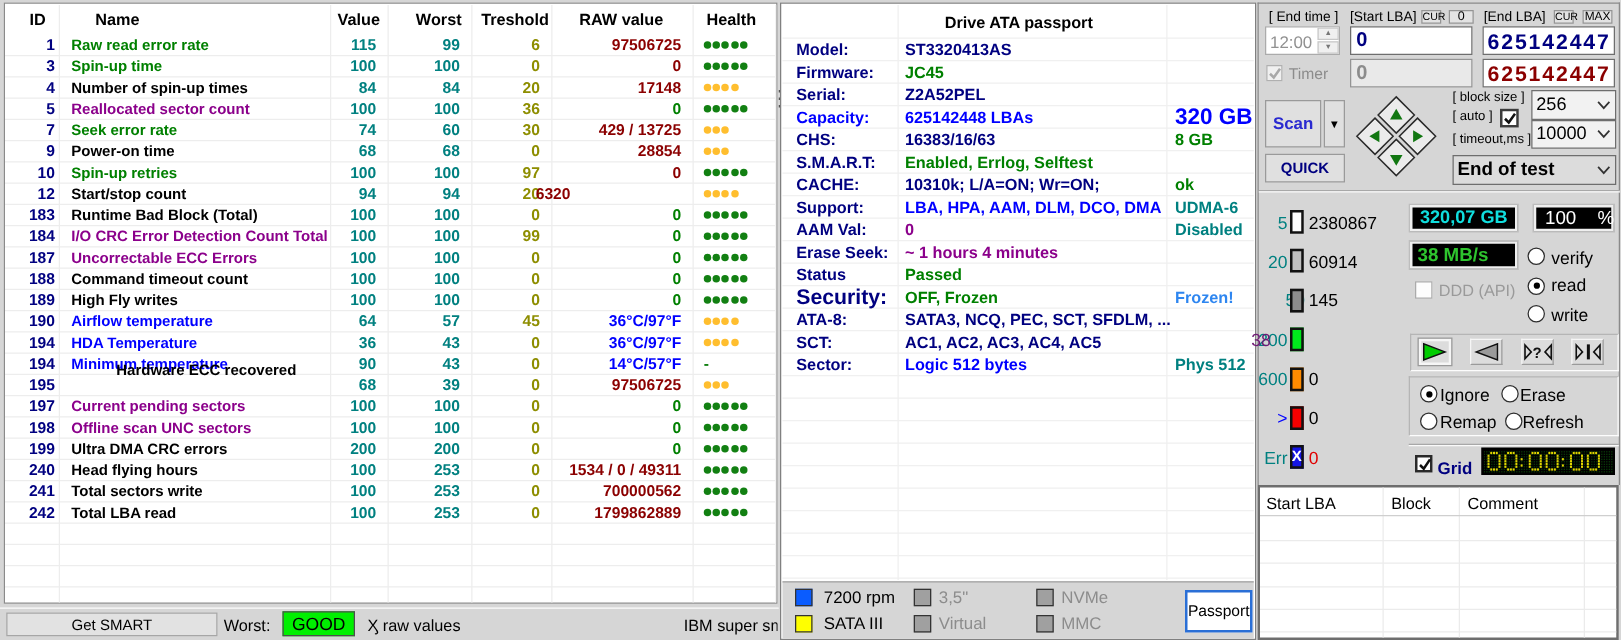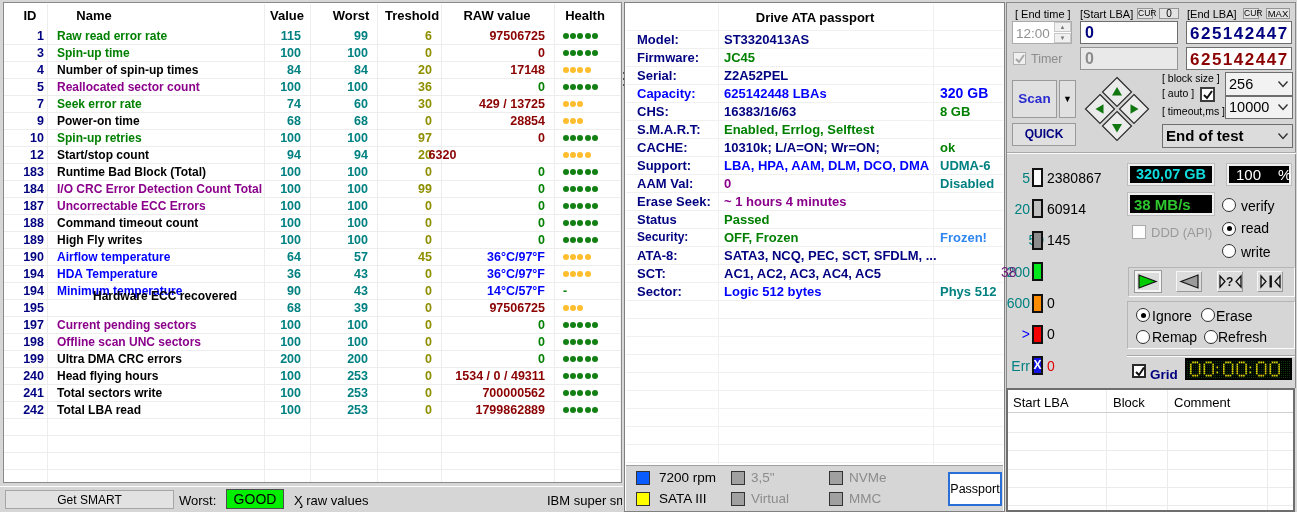--- a/index.html
+++ b/index.html
@@ -254,40 +254,40 @@
 <div class="ab" style="left:626px;top:444px;width:377px;height:1px;background:#f0f0f0;"></div>
 <div class="ab" style="left:626px;top:462px;width:377px;height:1px;background:#f0f0f0;"></div>
 <div class="ab b n" style="left:637px;top:31px;height:18px;line-height:17px;font-size:13px;">Model:</div>
 <div class="ab b n" style="left:724px;top:31px;height:18px;line-height:17px;font-size:13px;white-space:nowrap;">ST3320413AS</div>
 <div class="ab b n" style="left:637px;top:49px;height:18px;line-height:17px;font-size:13px;">Firmware:</div>
 <div class="ab b g" style="left:724px;top:49px;height:18px;line-height:17px;font-size:13px;white-space:nowrap;">JC45</div>
 <div class="ab b n" style="left:637px;top:67px;height:18px;line-height:17px;font-size:13px;">Serial:</div>
 <div class="ab b n" style="left:724px;top:67px;height:18px;line-height:17px;font-size:13px;white-space:nowrap;">Z2A52PEL</div>
 <div class="ab b b2" style="left:637px;top:85px;height:18px;line-height:17px;font-size:13px;">Capacity:</div>
 <div class="ab b b2" style="left:724px;top:85px;height:18px;line-height:17px;font-size:13px;white-space:nowrap;">625142448 LBAs</div>
-<div class="ab b b2" style="left:940px;top:85px;height:18px;line-height:17px;font-size:14px;white-space:nowrap;">320 GB</div>
+<div class="ab b b2" style="left:940px;top:85px;height:18px;line-height:17px;font-size:18px;white-space:nowrap;">320 GB</div>
 <div class="ab b n" style="left:637px;top:103px;height:18px;line-height:17px;font-size:13px;">CHS:</div>
 <div class="ab b n" style="left:724px;top:103px;height:18px;line-height:17px;font-size:13px;white-space:nowrap;">16383/16/63</div>
 <div class="ab b g" style="left:940px;top:103px;height:18px;line-height:17px;font-size:13px;white-space:nowrap;">8 GB</div>
 <div class="ab b n" style="left:637px;top:121px;height:18px;line-height:17px;font-size:13px;">S.M.A.R.T:</div>
 <div class="ab b g" style="left:724px;top:121px;height:18px;line-height:17px;font-size:13px;white-space:nowrap;">Enabled, Errlog, Selftest</div>
 <div class="ab b n" style="left:637px;top:139px;height:18px;line-height:17px;font-size:13px;">CACHE:</div>
 <div class="ab b n" style="left:724px;top:139px;height:18px;line-height:17px;font-size:13px;white-space:nowrap;">10310k; L/A=ON; Wr=ON;</div>
 <div class="ab b g" style="left:940px;top:139px;height:18px;line-height:17px;font-size:13px;white-space:nowrap;">ok</div>
 <div class="ab b n" style="left:637px;top:157px;height:18px;line-height:17px;font-size:13px;">Support:</div>
 <div class="ab b b2" style="left:724px;top:157px;height:18px;line-height:17px;font-size:13px;white-space:nowrap;">LBA, HPA, AAM, DLM, DCO, DMA</div>
 <div class="ab b t" style="left:940px;top:157px;height:18px;line-height:17px;font-size:13px;white-space:nowrap;">UDMA-6</div>
 <div class="ab b n" style="left:637px;top:175px;height:18px;line-height:17px;font-size:13px;">AAM Val:</div>
 <div class="ab b p" style="left:724px;top:175px;height:18px;line-height:17px;font-size:13px;white-space:nowrap;">0</div>
 <div class="ab b t" style="left:940px;top:175px;height:18px;line-height:17px;font-size:13px;white-space:nowrap;">Disabled</div>
 <div class="ab b n" style="left:637px;top:193px;height:18px;line-height:17px;font-size:13px;">Erase Seek:</div>
 <div class="ab b p" style="left:724px;top:193px;height:18px;line-height:17px;font-size:13px;white-space:nowrap;">~ 1 hours 4 minutes</div>
 <div class="ab b n" style="left:637px;top:211px;height:18px;line-height:17px;font-size:13px;">Status</div>
 <div class="ab b g" style="left:724px;top:211px;height:18px;line-height:17px;font-size:13px;white-space:nowrap;">Passed</div>
-<div class="ab b n" style="left:637px;top:229px;height:18px;line-height:17px;font-size:12px;">Security:</div>
+<div class="ab b n" style="left:637px;top:229px;height:18px;line-height:17px;font-size:17px;">Security:</div>
 <div class="ab b g" style="left:724px;top:229px;height:18px;line-height:17px;font-size:13px;white-space:nowrap;">OFF, Frozen</div>
 <div class="ab b k" style="left:940px;top:229px;height:18px;line-height:17px;font-size:13px;white-space:nowrap;"><span style="color:#2e86f0">Frozen!</span></div>
 <div class="ab b n" style="left:637px;top:247px;height:18px;line-height:17px;font-size:13px;">ATA-8:</div>
 <div class="ab b n" style="left:724px;top:247px;height:18px;line-height:17px;font-size:13px;white-space:nowrap;">SATA3, NCQ, PEC, SCT, SFDLM, ...</div>
 <div class="ab b n" style="left:637px;top:265px;height:18px;line-height:17px;font-size:13px;">SCT:</div>
 <div class="ab b n" style="left:724px;top:265px;height:18px;line-height:17px;font-size:13px;white-space:nowrap;">AC1, AC2, AC3, AC4, AC5</div>
 <div class="ab b n" style="left:637px;top:283px;height:18px;line-height:17px;font-size:13px;">Sector:</div>
 <div class="ab b b2" style="left:724px;top:283px;height:18px;line-height:17px;font-size:13px;white-space:nowrap;">Logic 512 bytes</div>
 <div class="ab b t" style="left:940px;top:283px;height:18px;line-height:17px;font-size:13px;white-space:nowrap;">Phys 512</div>
 <div class="ab" style="left:626px;top:465px;width:377px;height:46px;background:#d6d6d6;border-top:1px solid #a0a0a0;"></div>

